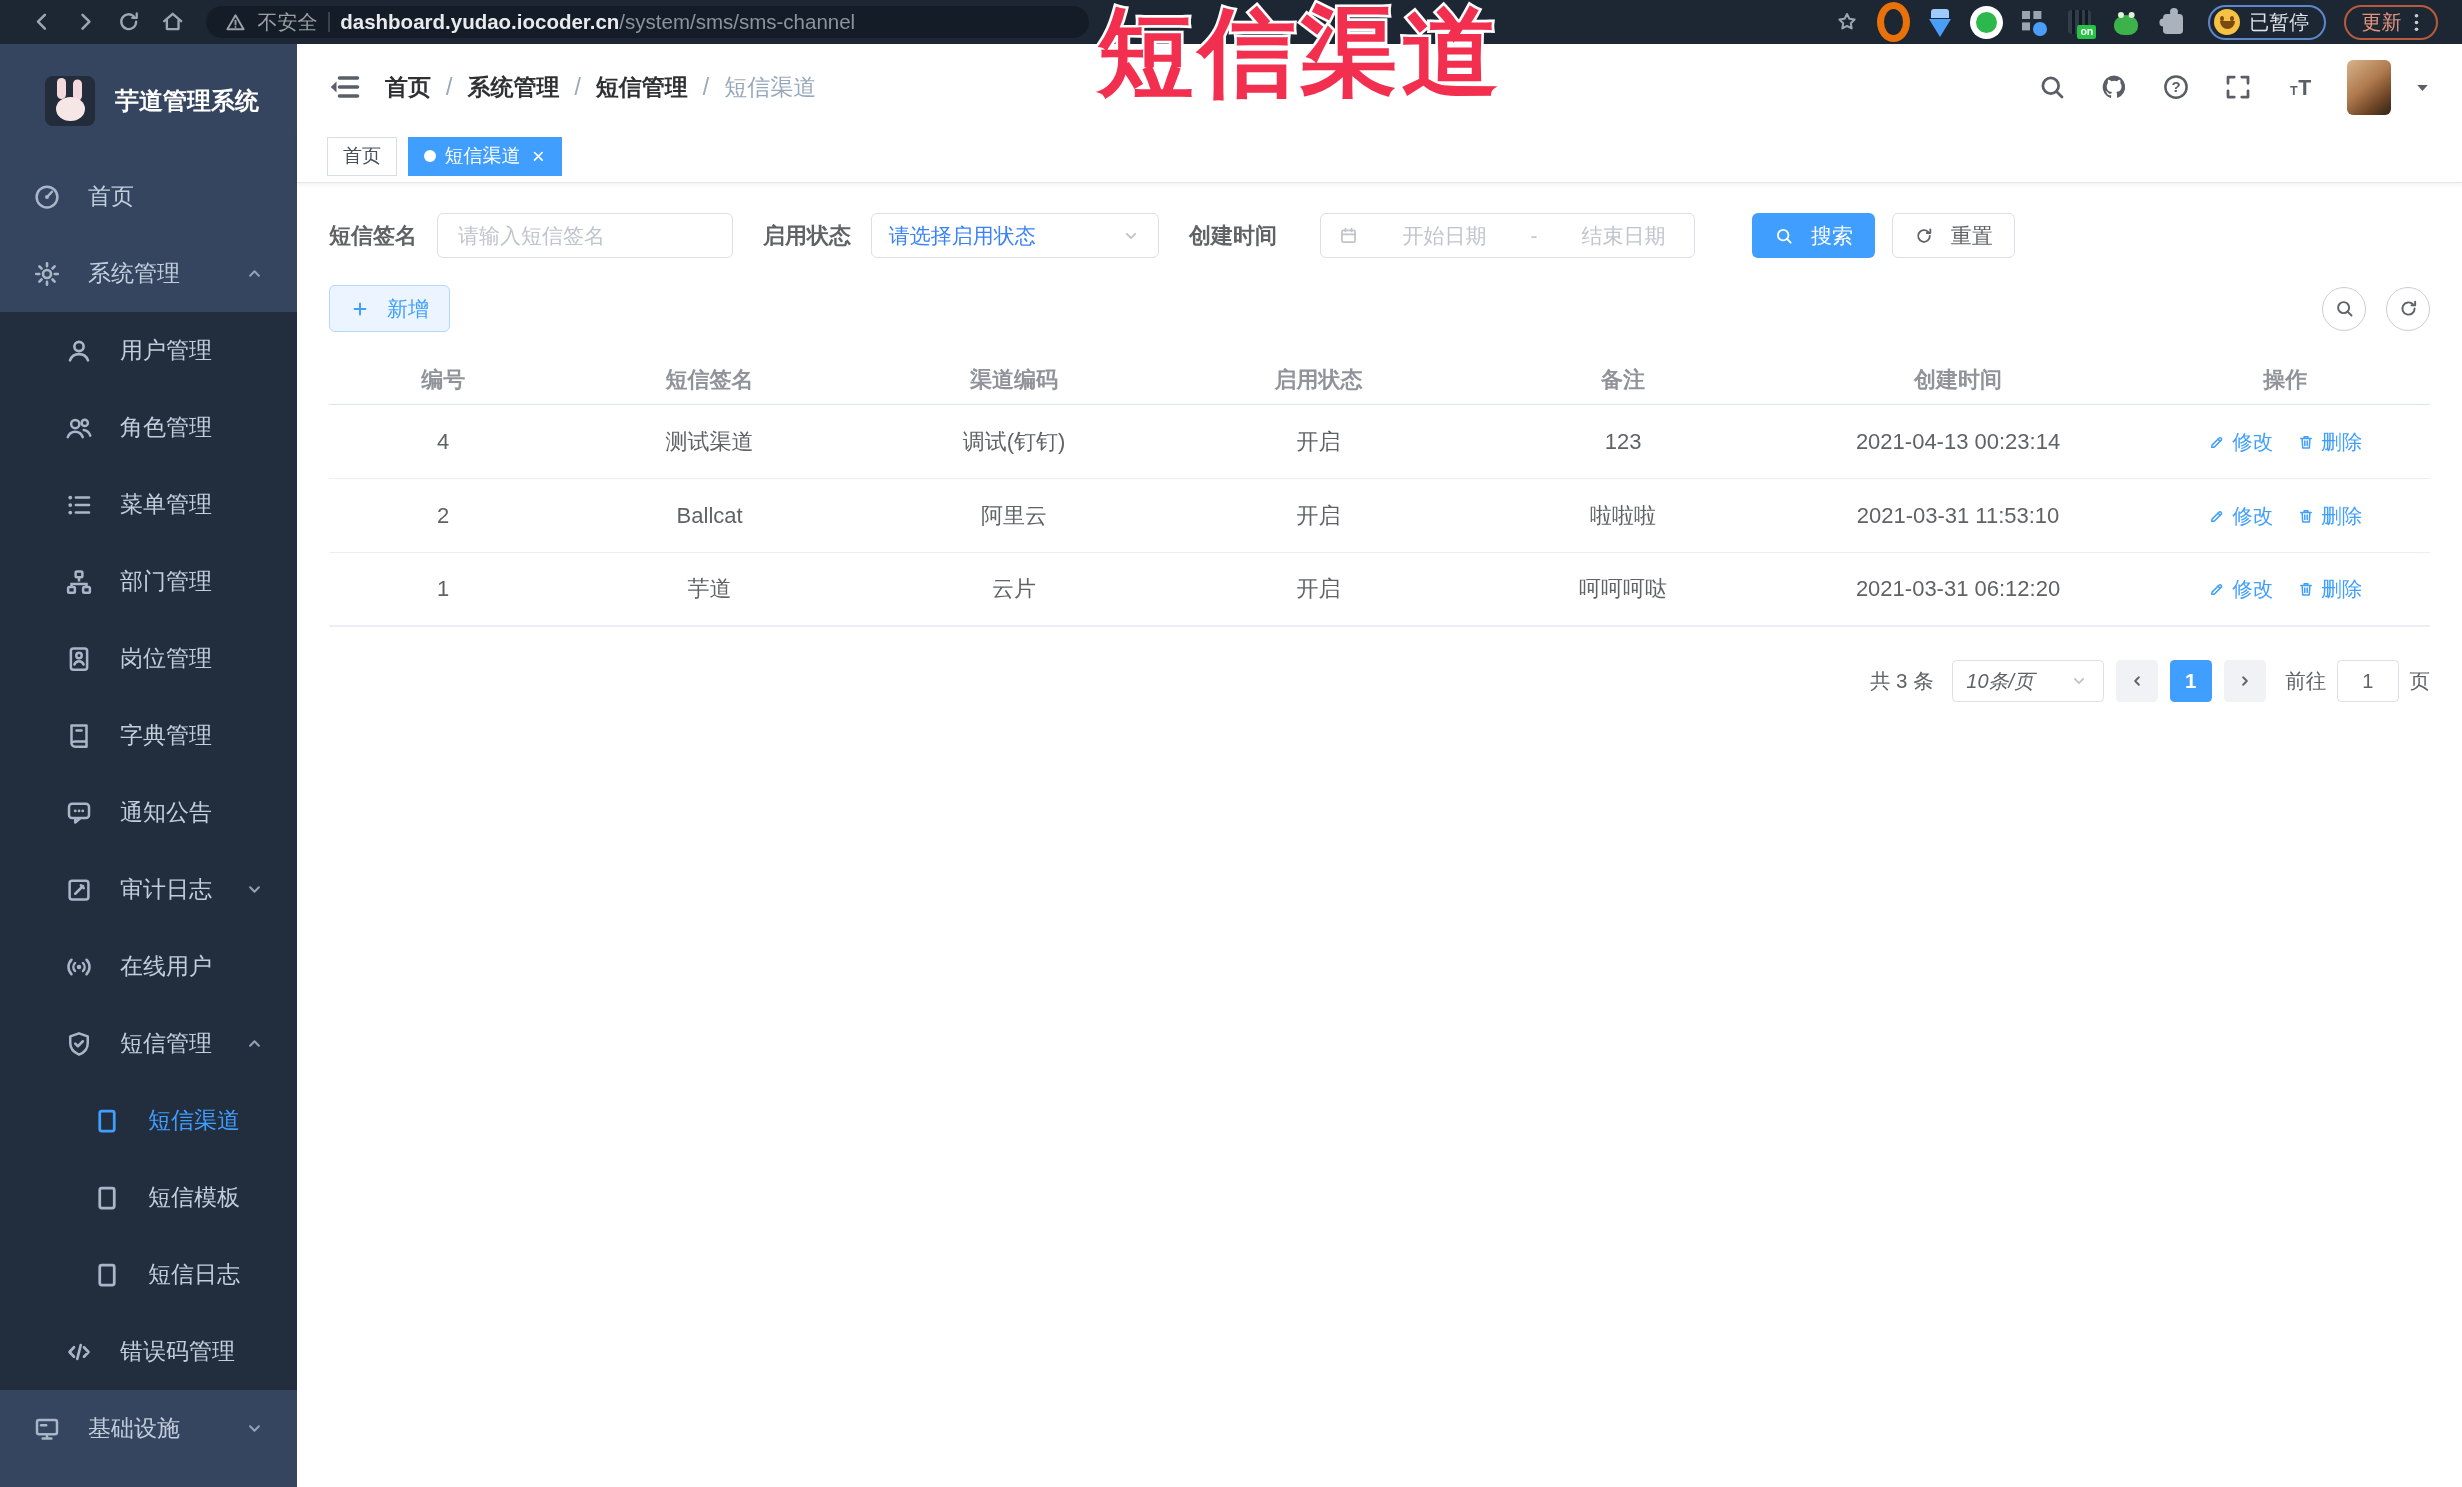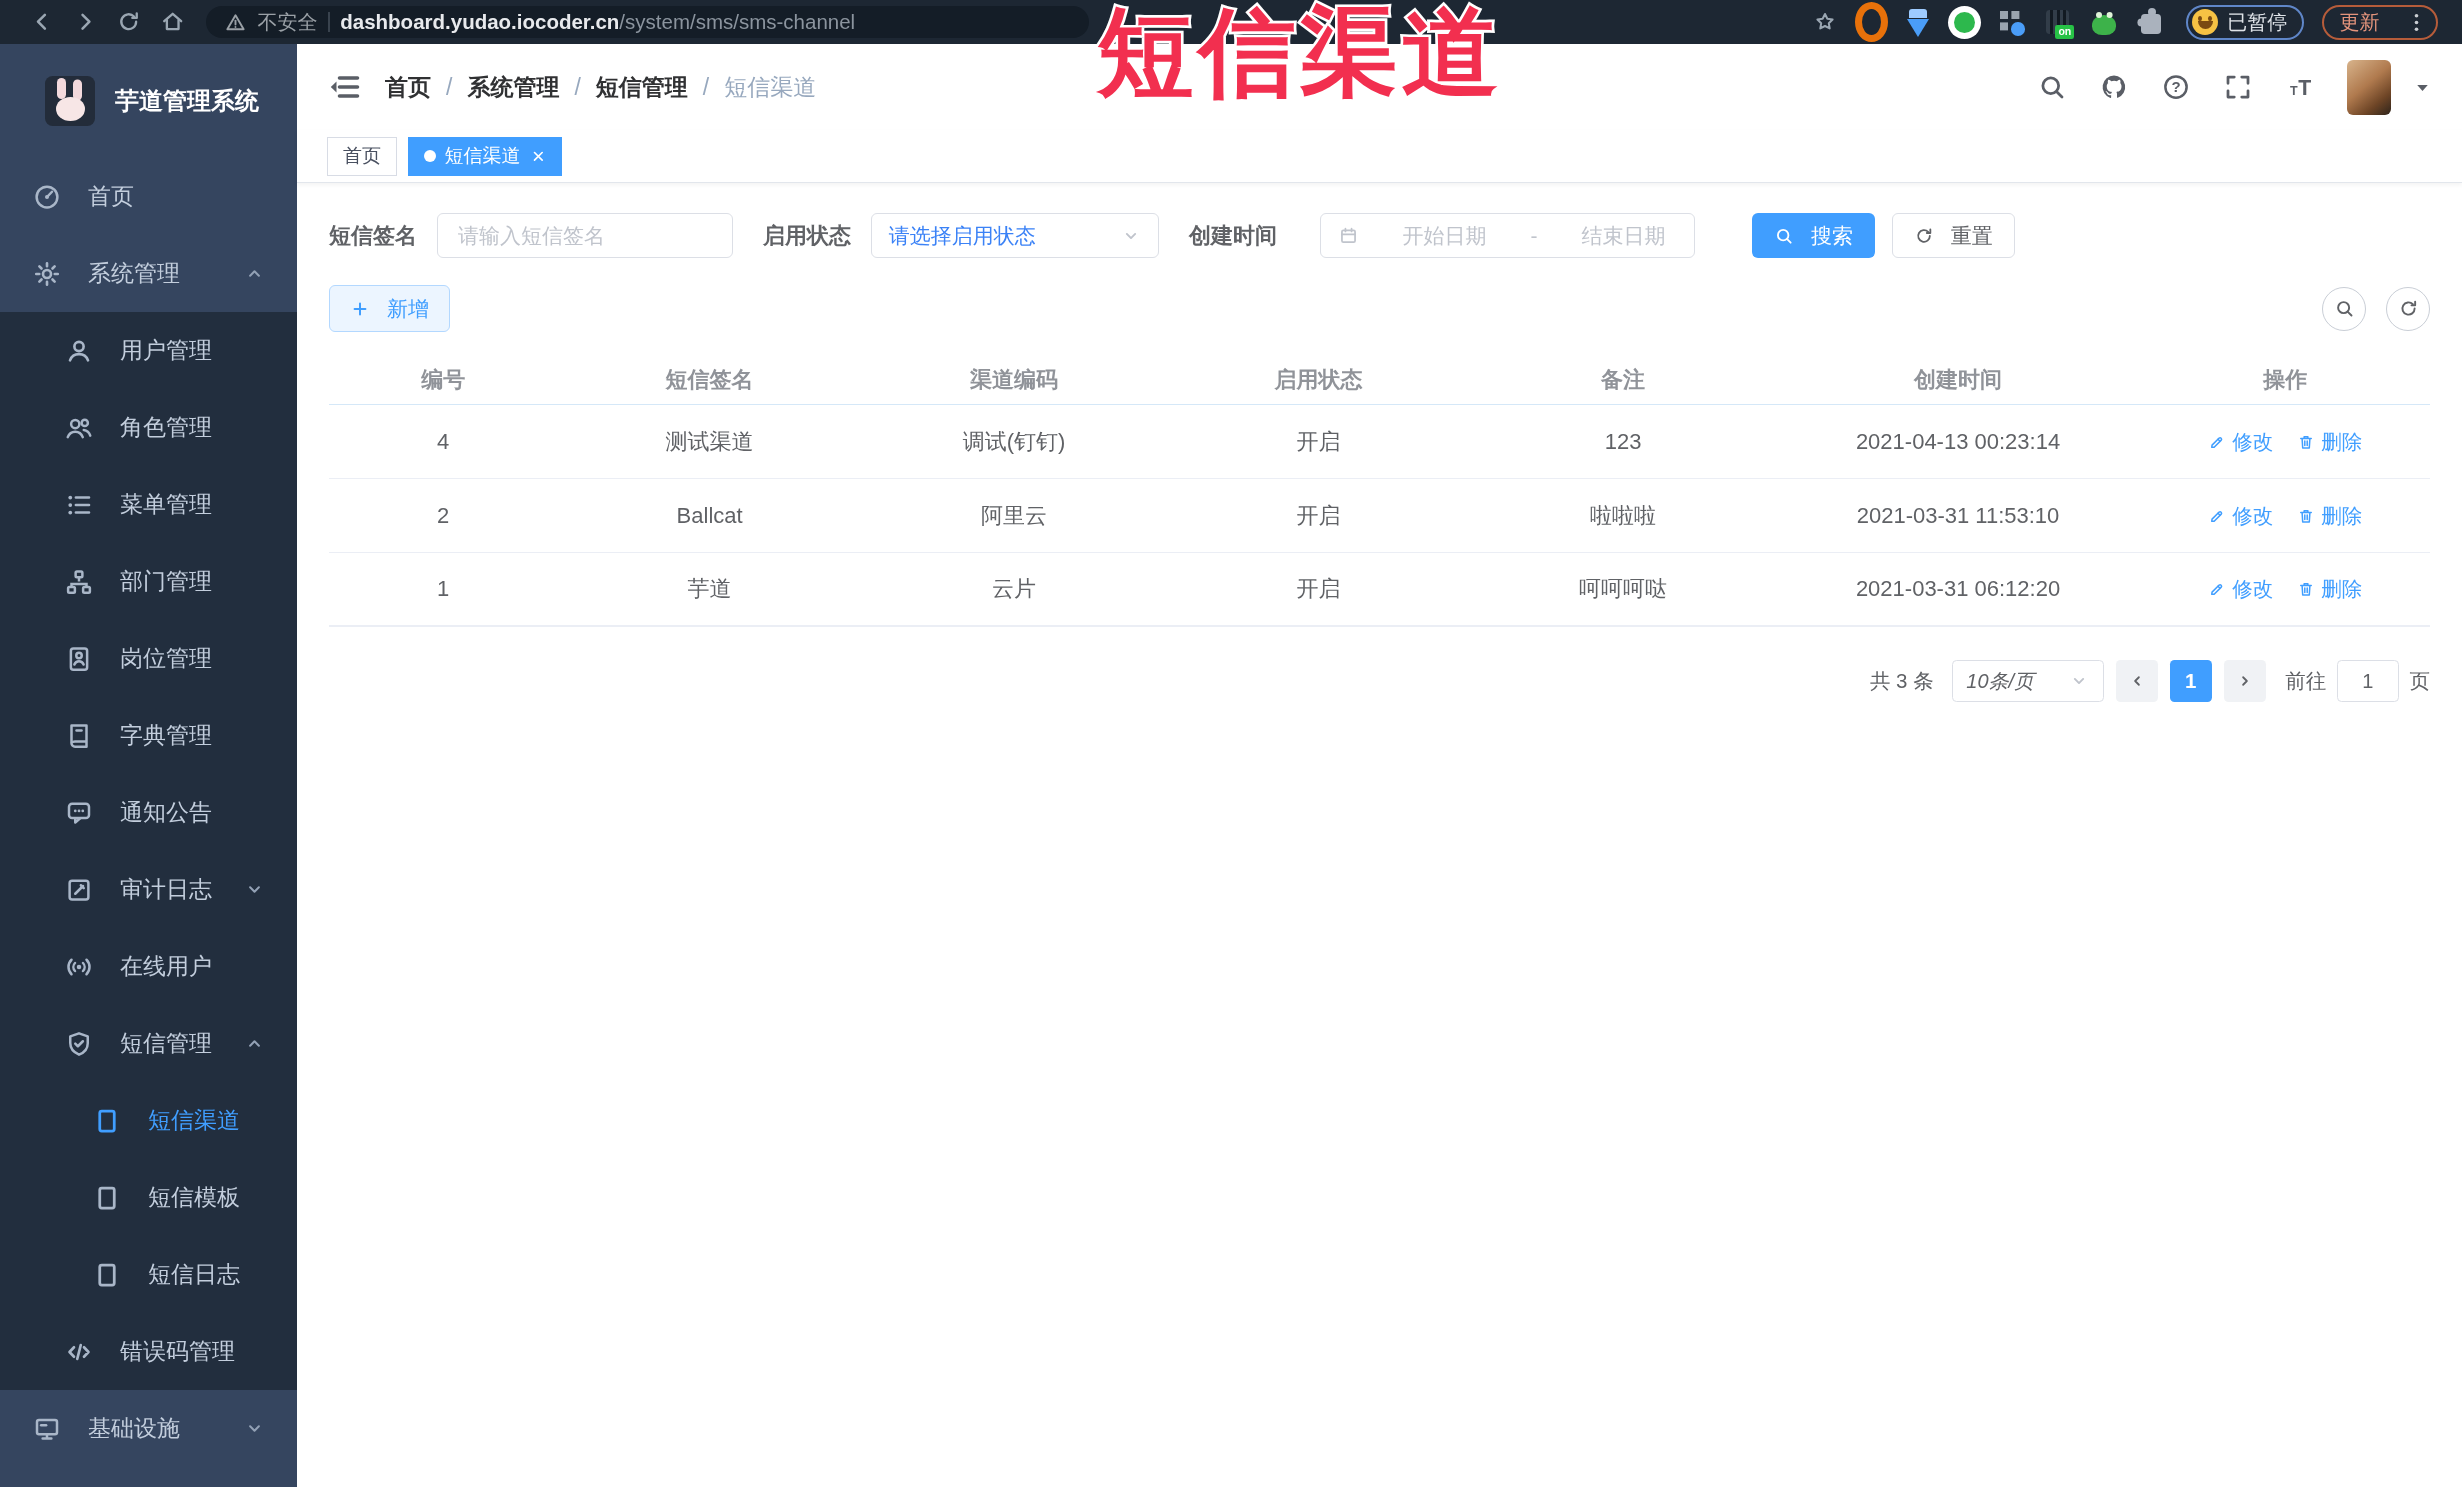--- a/index.html
+++ b/index.html
@@ -38,21 +38,21 @@
       background:#dff3d8; box-shadow:10.6px 0 0 #dff3d8; }
   [data-name="puzzle-extension-icon"]::before { content:""; width:20px; height:20px; background:#aab2bd; border-radius:3.8px; margin-top:4.5px; }
   [data-name="puzzle-extension-icon"]::after { content:""; position:absolute; top:2.3px; left:13px; width:8.3px; height:8.3px; border-radius:50%;
       background:#aab2bd; box-shadow:-10.6px 10.6px 0 #aab2bd; }
   .profile-pill { height:35px; border:2.3px solid #5f86c8; border-radius:17.4px; display:flex; align-items:center; gap:9px;
       padding:0 15px 0 4.5px; color:#dfe3e8; font-size:20px; margin-left:10.6px; flex:none; }
   .emoji { width:26px; height:26px; background:#f6c244; border-radius:50%; position:relative; }
   .emoji::before { content:""; position:absolute; left:6px; top:6.8px; width:3.8px; height:5.3px; border-radius:50%;
       background:#7a4a12; box-shadow:10px 0 0 #7a4a12; }
   .emoji::after { content:""; position:absolute; left:5.3px; top:12px; width:15px; height:8.3px; border-radius:0 0 15px 15px; background:#7a4a12; }
-  .update-pill { height:35px; border:2.3px solid #b65c3a; border-radius:17.4px; display:flex; align-items:center; gap:26px;
+  .update-pill { height:35px; border:2.3px solid #b65c3a; border-radius:17.4px; display:flex; align-items:center; gap:4px;
       padding:0 7.6px 0 15px; color:#e3947c; font-size:20px; margin-left:10.6px; flex:none; }
   .kebab { width:23px; height:23px; color:#c9cdd2; }
 
   
   .app { display:flex; height:1444px; }
   .sidebar { width:297px; flex:none; background:#35455f; color:#c3cedd; overflow:hidden; }
   .logo-row { height:114px; display:flex; align-items:center; gap:20px; padding-left:45px; }
   .logo-img { width:50px; height:50px; border-radius:7.6px; background:#232c3a; position:relative; overflow:hidden; flex:none; }
   .logo-img::before { content:""; position:absolute; left:12px; top:2.3px; width:9px; height:21px; background:#f3d9dc; border-radius:6px;
       box-shadow:16px 1.5px 0 #f3d9dc; }

